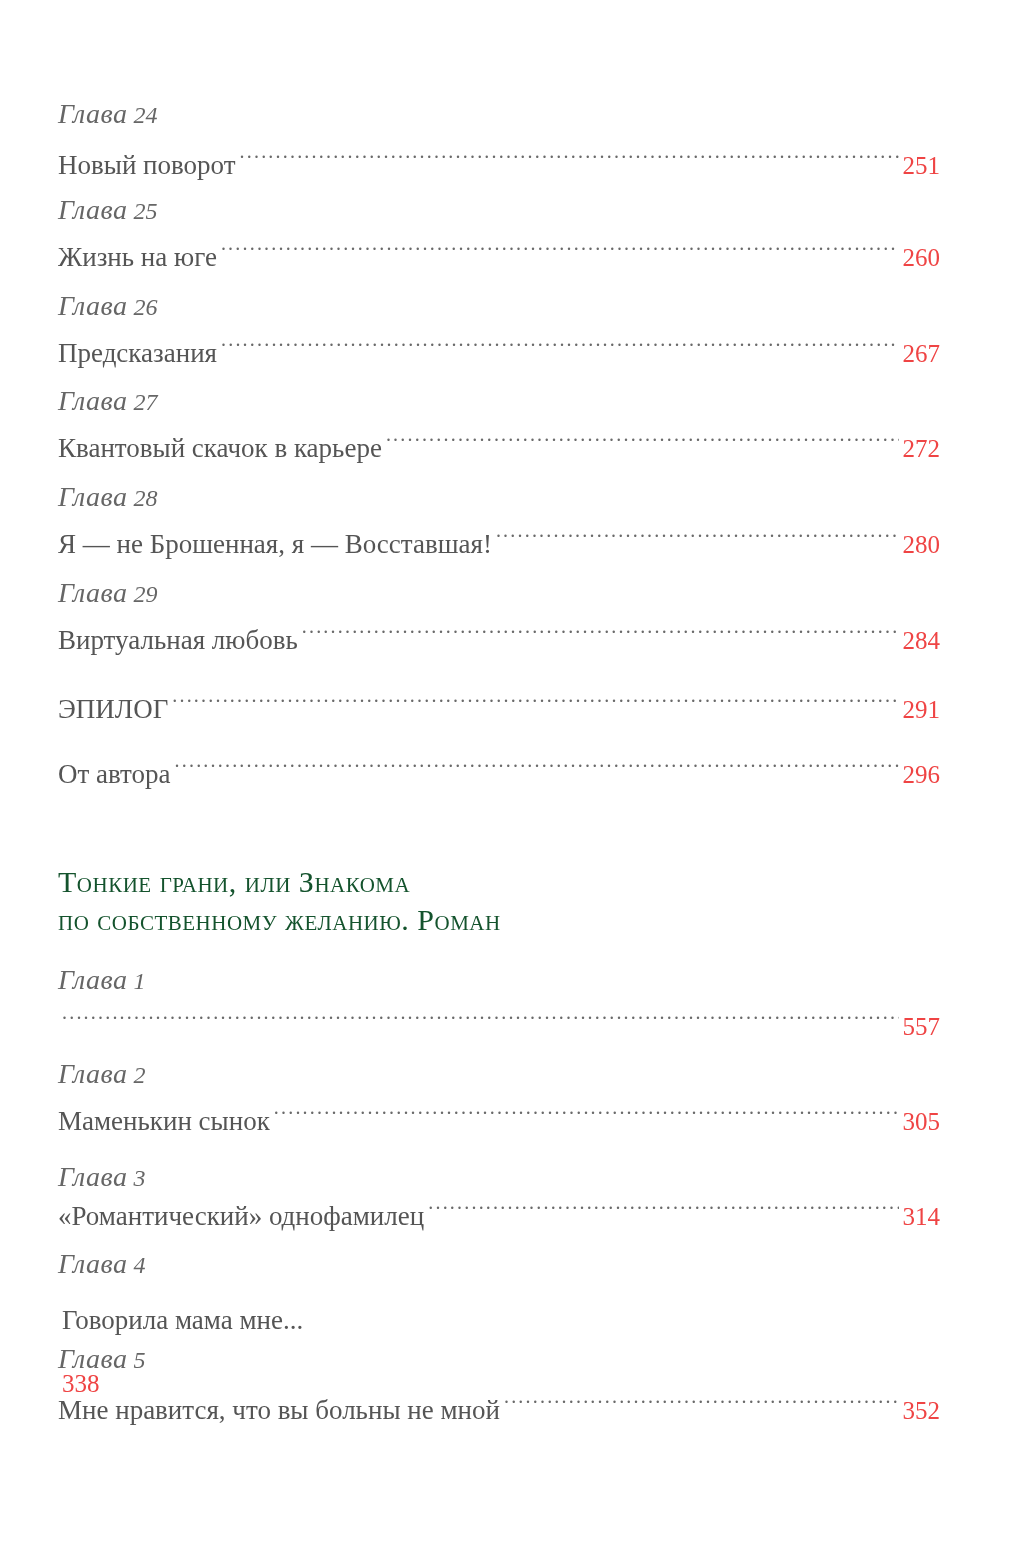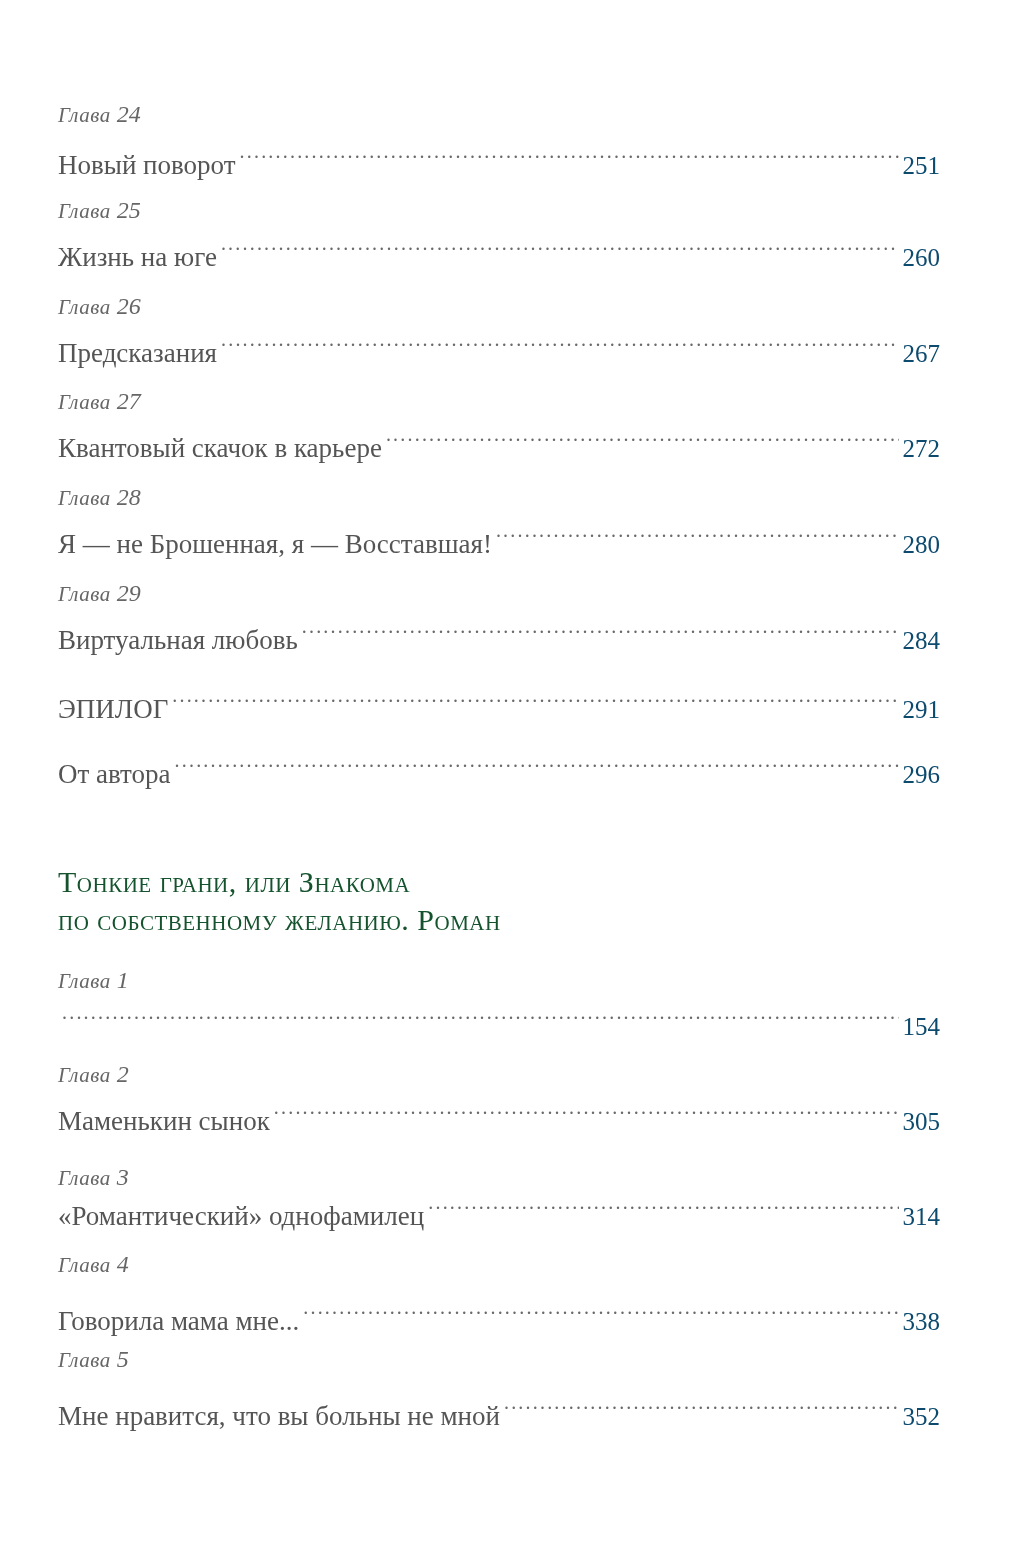--- a/index.html
+++ b/index.html
@@ -29,21 +29,21 @@
   .chapter-label {
     position: absolute;
     left: 0;
     font-style: italic;
     font-size: 24px;
     line-height: 28px;
     color: #666666;
     white-space: nowrap;
   }
   .chapter-label .sc {
-    font-size: 21px;
+    font-size: 28px;
     letter-spacing: 0.5px;
   }
   .toc-line {
     position: absolute;
     left: 0;
     width: 882px;
     display: flex;
     align-items: baseline;
     font-size: 27px;
     line-height: 32px;
@@ -66,21 +66,21 @@
     left: 0;
     bottom: 7px;
     font-size: 20px;
     letter-spacing: 2.2px;
     color: #6a6a6a;
     white-space: nowrap;
   }
   .toc-page {
     flex: 0 0 auto;
     font-size: 25px;
-    color: #0c4a6e;
+    color: #ef4444;
   }
   .section-heading {
     position: absolute;
     left: 58px;
     font-size: 30px;
     line-height: 44px;
     color: #14532d;
     font-weight: normal;
     letter-spacing: 0.5px;
     white-space: nowrap;
@@ -182,21 +182,21 @@
   <div class="section-heading" style="top:860px; font-variant: small-caps;">Тонкие грани, или Знакома</div>
   <div class="section-heading" style="top:898px; font-variant: small-caps;">по собственному желанию. Роман</div>
 
   <div class="entry" style="top:966px;">
     <div class="chapter-label" style="top:0;">
       <span class="sc">Глава</span>
       <span>1</span>
     </div>
     <div class="toc-line" style="top:37px;">
       <span class="toc-leader"></span>
-      <span class="toc-page">154</span>
+      <span class="toc-page">557</span>
     </div>
   </div>
 
   <div class="entry" style="top:1060px;">
     <div class="chapter-label" style="top:0;">
       <span class="sc">Глава</span>
       <span>2</span>
     </div>
     <div class="toc-line" style="top:38px;">
       <span class="toc-title">Маменькин сынок</span>
@@ -215,32 +215,32 @@
       <span class="toc-leader"></span>
       <span class="toc-page">314</span>
     </div>
   </div>
 
   <div class="entry" style="top:1250px;">
     <div class="chapter-label" style="top:0;">
       <span class="sc">Глава</span>
       <span>4</span>
     </div>
-    <div class="toc-line" style="top:48px;">
+    <div class="toc-line" style="top:54px;flex-direction:column;">
       <span class="toc-title">Говорила мама мне...</span>
       <span class="toc-leader"></span>
       <span class="toc-page">338</span>
     </div>
   </div>
 
   <div class="entry" style="top:1345px;">
     <div class="chapter-label" style="top:0;">
       <span class="sc">Глава</span>
       <span>5</span>
     </div>
-    <div class="toc-line" style="top:48px;">
+    <div class="toc-line" style="top:42px;">
       <span class="toc-title">Мне нравится, что вы больны не мной</span>
       <span class="toc-leader"></span>
       <span class="toc-page">352</span>
     </div>
   </div>
 
 </div>
 
 </body></html>

